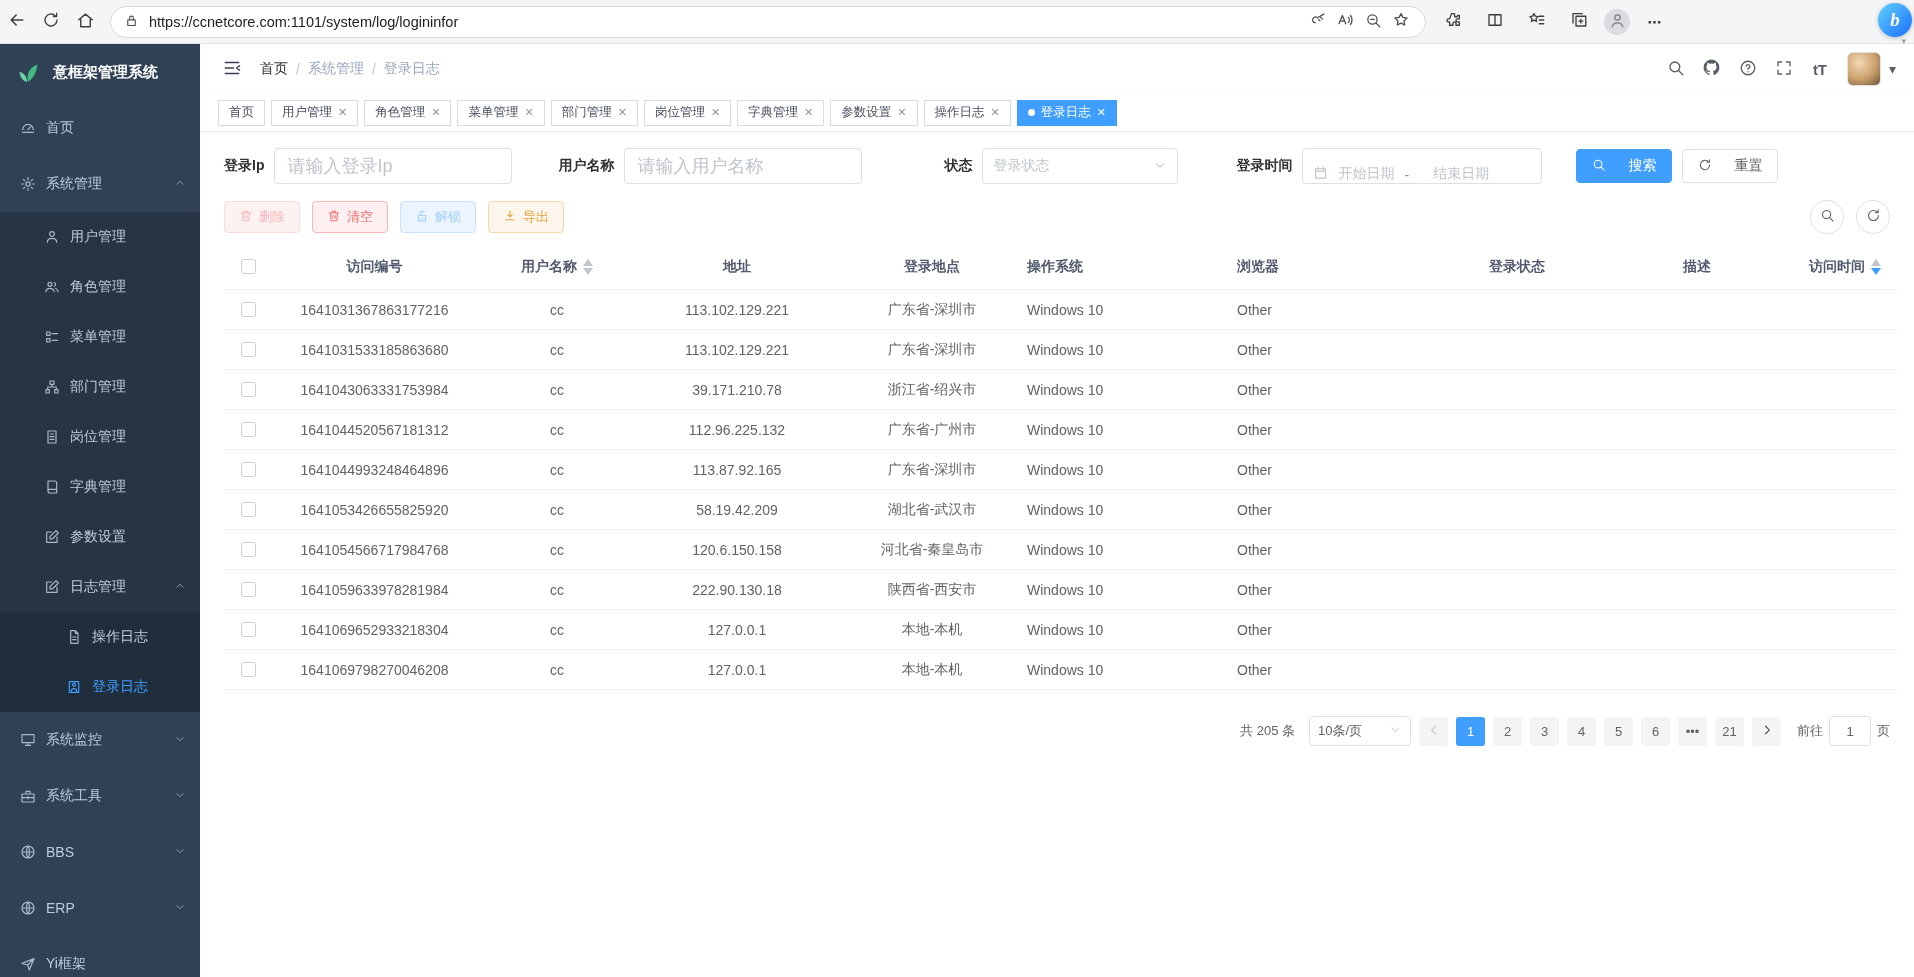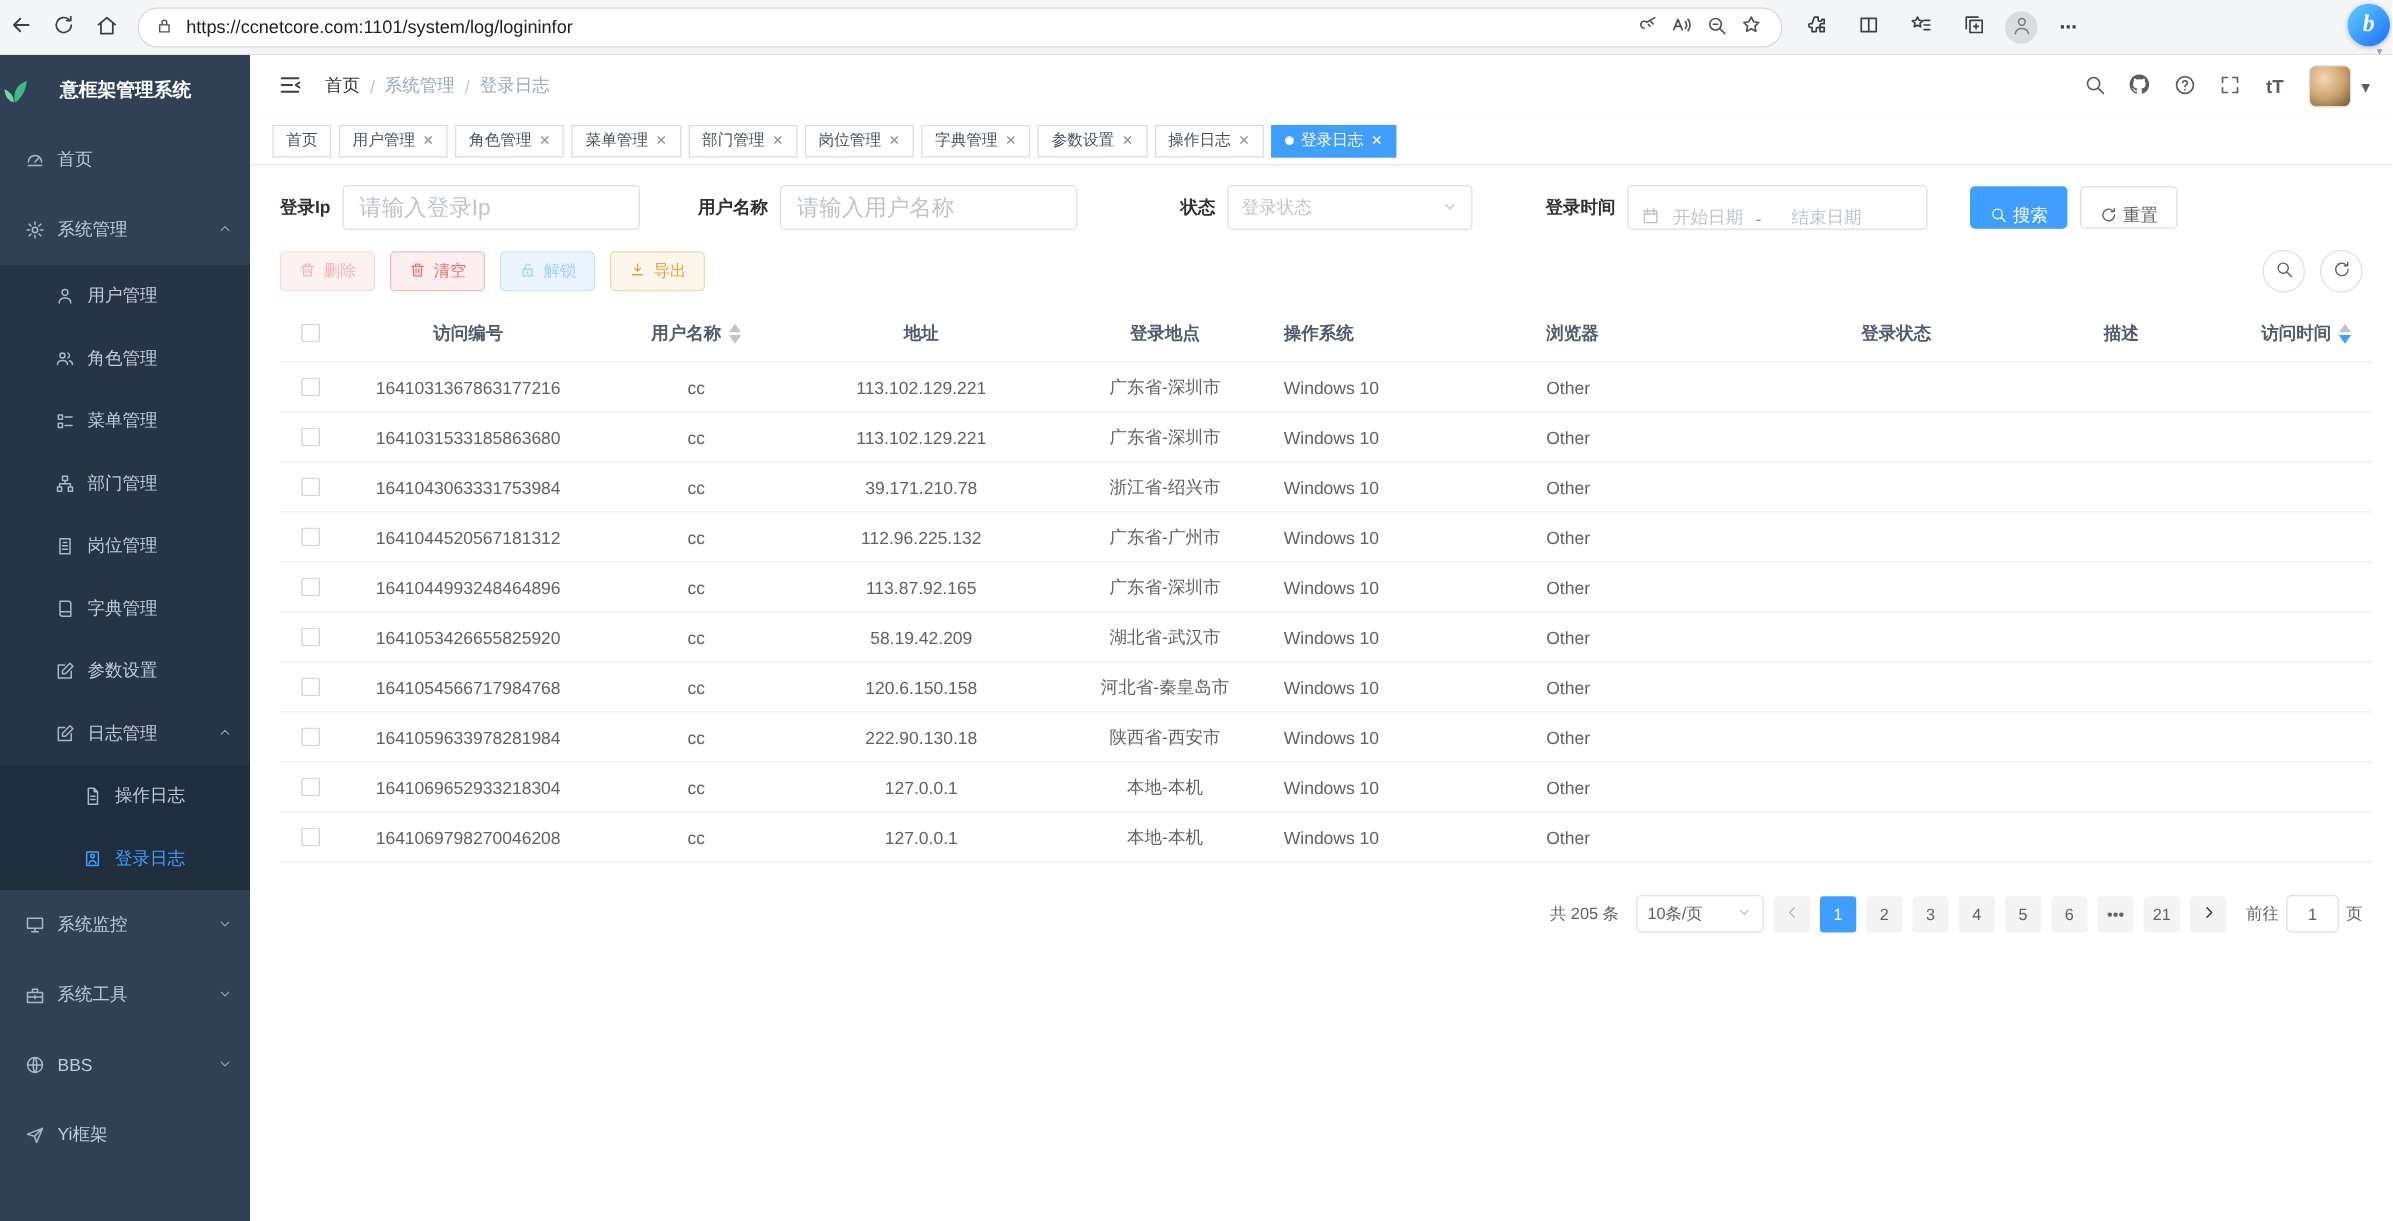--- a/index.html
+++ b/index.html
@@ -15,21 +15,21 @@
   .bar-right { display:flex; align-items:center; margin-left:10px; gap:8px; }
   .avatar-browser { width:26px; height:26px; border-radius:50%; background:#dadce0; display:flex; align-items:center; justify-content:center; color:#7a7e85; }
   .bing-btn { position:absolute; right:2px; top:3px; width:34px; height:34px; border-radius:50%; background:linear-gradient(135deg,#62d0ff,#1a6eff); color:#fff; font-weight:bold; font-size:19px; display:flex; align-items:center; justify-content:center; box-shadow:0 1px 4px rgba(0,0,0,.25); cursor:pointer; font-family:"Liberation Serif",serif; font-style:italic; }
   .bing-caret { position:absolute; right:8px; top:36px; color:#9aa0a6; font-size:9px; }
 
   
   .app { display:flex; height:933px; }
 
   
   .sidebar { width:200px; background:#304156; color:#bfcbd9; flex:0 0 auto; overflow:hidden; }
-  .logo-row { height:56px; display:flex; align-items:center; gap:24px; }
+  .logo-row { height:56px; display:flex; align-items:center; padding-left:16px; gap:13px; }
   .logo-title { color:#fff; font-weight:bold; font-size:15px; }
   .side-item { display:flex; align-items:center; gap:10px; padding-left:20px; padding-right:14px; height:56px; font-size:14px; cursor:pointer; position:relative; }
   .side-item .lbl { flex:1; }
   .side-item .arr { color:#9aa7b9; }
   .side-item.lvl1 { height:50px; padding-left:44px; background:#263445; }
   .side-item.lvl2 { height:50px; padding-left:66px; background:#1f2d3d; }
   .side-item.active { color:#409eff; }
   .side-item.active .ic { color:#409eff; }
   .side-item .ic { color:#aab7c8; display:flex; align-items:center; }
 
@@ -59,21 +59,21 @@
   
   .filter-row { display:flex; align-items:center; padding:16px 24px 0 24px; gap:10px; flex-wrap:nowrap; }
   .f-label { font-weight:bold; color:#303133; white-space:nowrap; }
   .f-input { height:36px; border:1px solid #dcdfe6; border-radius:4px; padding:0 12px; font-size:18px; color:#606266; width:238px; outline:none; font-family:inherit; }
   .f-input::placeholder { color:#bfc4cc; }
   .f-gap { width:26px; }
   .f-select { width:196px; height:36px; border:1px solid #dcdfe6; border-radius:4px; display:flex; align-items:center; padding:0 10px; color:#bfc4cc; cursor:pointer; }
   .f-select .chev { margin-left:auto; color:#c0c4cc; }
   .f-date { width:240px; height:36px; border:1px solid #dcdfe6; border-radius:4px; display:flex; align-items:flex-end; padding:0 10px; gap:10px; color:#bfc4cc; cursor:pointer; }
   .f-date .sep { color:#8a8f99; }
-  .btn { height:34px; border-radius:4px; border:1px solid #dcdfe6; background:#fff; color:#606266; font-size:14px; display:inline-flex; align-items:flex-end; gap:4px; padding:0 15px; cursor:pointer; font-family:inherit; white-space:nowrap; }
+  .btn { height:34px; border-radius:4px; border:1px solid #dcdfe6; background:#fff; color:#606266; font-size:14px; display:inline-flex; align-items:center; gap:22px; padding:0 15px; cursor:pointer; font-family:inherit; white-space:nowrap; }
   .btn-primary { background:#409eff; border-color:#409eff; color:#fff; }
   .btn-search { margin-left:24px; }
 
   
   .toolbar-row { display:flex; align-items:center; padding:16px 24px 0 24px; gap:12px; }
   .tbtn { height:32px; border-radius:4px; font-size:13px; display:inline-flex; align-items:center; gap:6px; padding:0 14px; cursor:pointer; border:1px solid transparent; font-family:inherit; }
   .tbtn.danger      { color:#f56c6c; background:#fef0f0; border-color:#f9b7b7; }
   .tbtn.danger.dis  { color:#f8b4b4; background:#fdf2f2; border-color:#fbdada; cursor:not-allowed; }
   .tbtn.primary.dis { color:#a0cfff; background:#ecf5ff; border-color:#c9e3ff; cursor:not-allowed; }
   .tbtn.warning     { color:#e6a23c; background:#fdf6ec; border-color:#f3d8a9; }
@@ -321,20 +321,31 @@
               <path d="M6 9.5l6 6 6-6"></path>
             </svg></span>
         </div>
         <div class="side-item lvl0">
           <span class="ic">
             <svg width="16" height="16" viewBox="0 0 24 24" fill="none" stroke="currentColor" stroke-width="1.8" stroke-linecap="round" stroke-linejoin="round">
               <path d="M12 21a9 9 0 1 0 0-18 9 9 0 0 0 0 18zM3 12h18M12 3c2.8 2.8 2.8 15.2 0 18M12 3c-2.8 2.8-2.8 15.2 0 18"></path>
             </svg>
           </span>
           <span class="lbl">BBS</span>
+          <span class="arr"><svg width="12" height="12" viewBox="0 0 24 24" fill="none" stroke="currentColor" stroke-width="1.8" stroke-linecap="round" stroke-linejoin="round">
+              <path d="M6 9.5l6 6 6-6"></path>
+            </svg></span>
+        </div>
+        <div class="side-item lvl0">
+          <span class="ic">
+            <svg width="16" height="16" viewBox="0 0 24 24" fill="none" stroke="currentColor" stroke-width="1.8" stroke-linecap="round" stroke-linejoin="round">
+              <path d="M12 21a9 9 0 1 0 0-18 9 9 0 0 0 0 18zM3 12h18M12 3c2.8 2.8 2.8 15.2 0 18M12 3c-2.8 2.8-2.8 15.2 0 18"></path>
+            </svg>
+          </span>
+          <span class="lbl">ERP</span>
           <span class="arr"><svg width="12" height="12" viewBox="0 0 24 24" fill="none" stroke="currentColor" stroke-width="1.8" stroke-linecap="round" stroke-linejoin="round">
               <path d="M6 9.5l6 6 6-6"></path>
             </svg></span>
         </div>
         <div class="side-item lvl0">
           <span class="ic">
             <svg width="16" height="16" viewBox="0 0 24 24" fill="none" stroke="currentColor" stroke-width="1.8" stroke-linecap="round" stroke-linejoin="round">
               <path d="M3 11L21 4l-7 17-2.5-7.5zM11.5 13.5L21 4"></path>
             </svg>
           </span>

